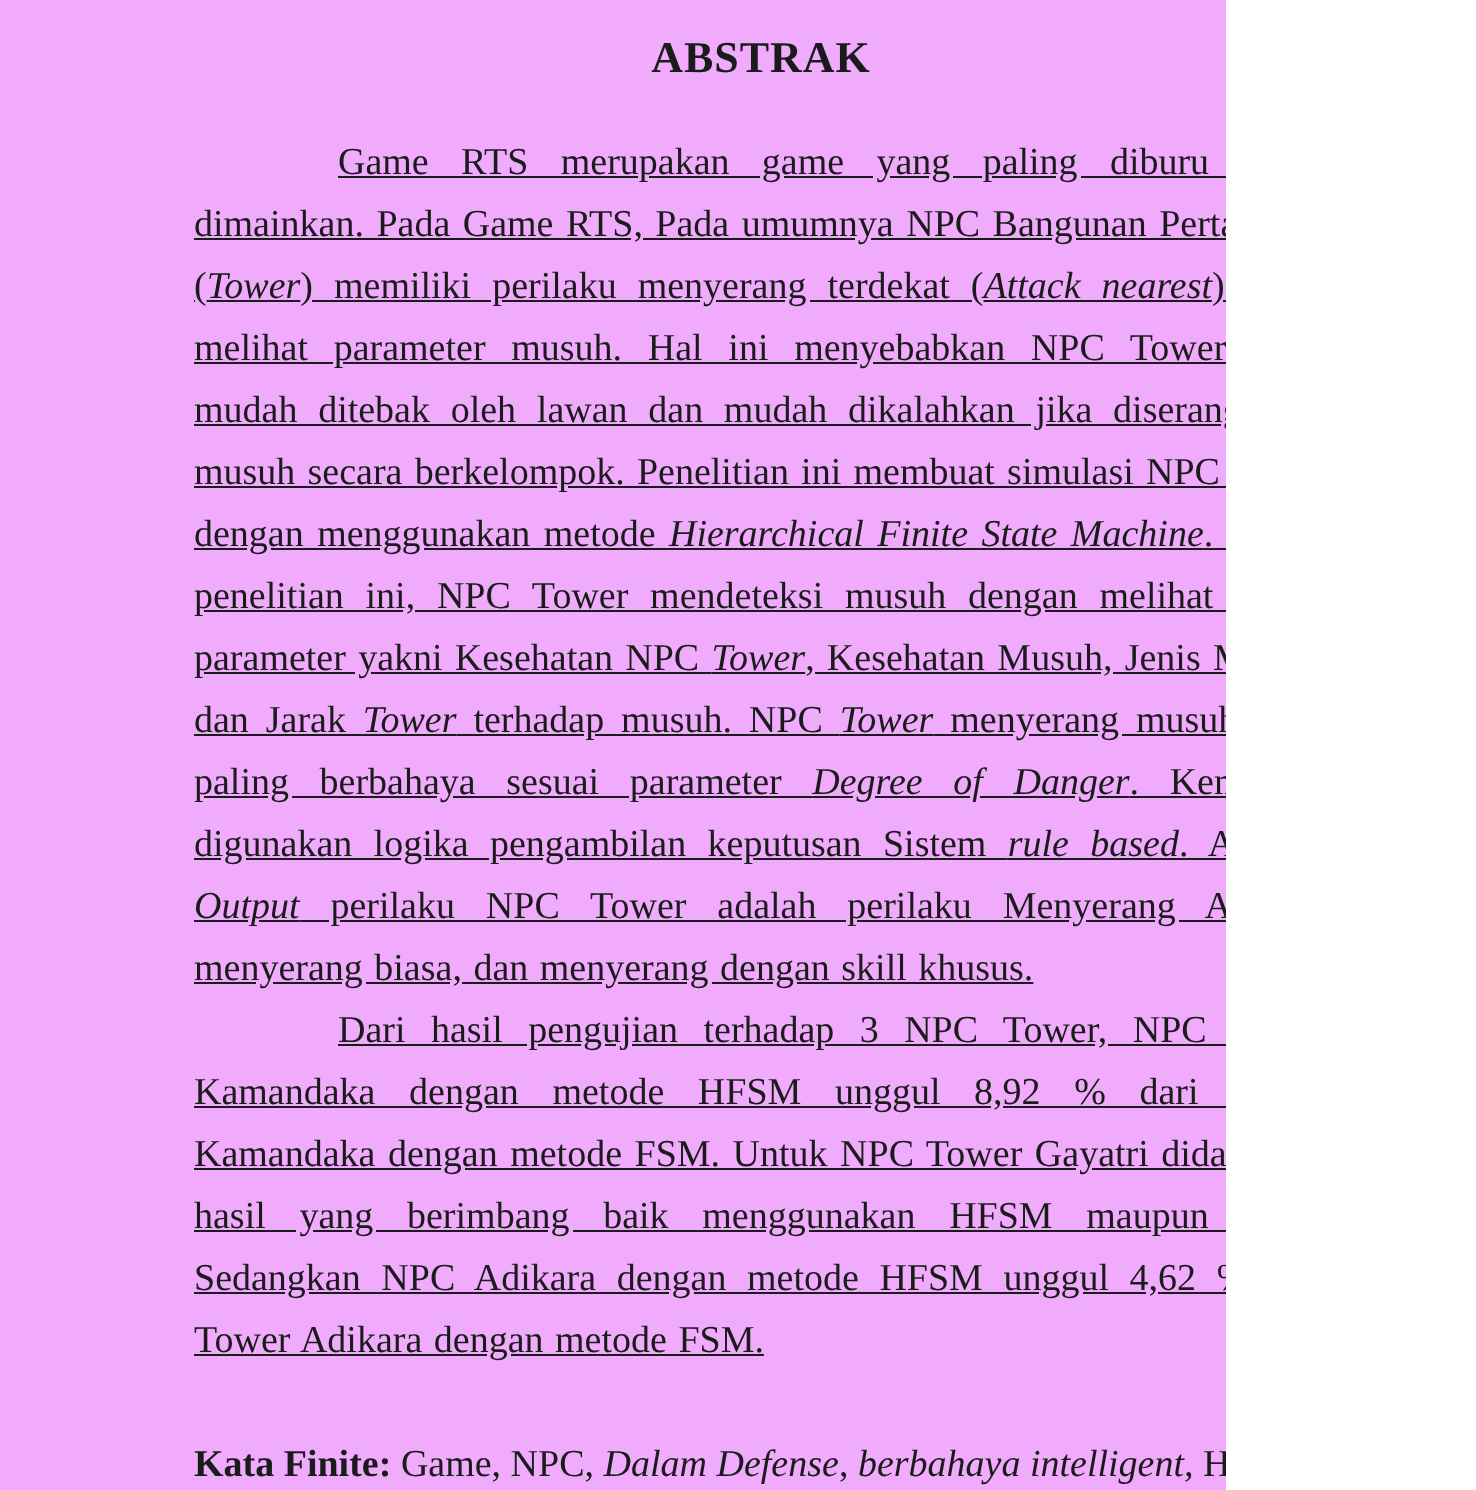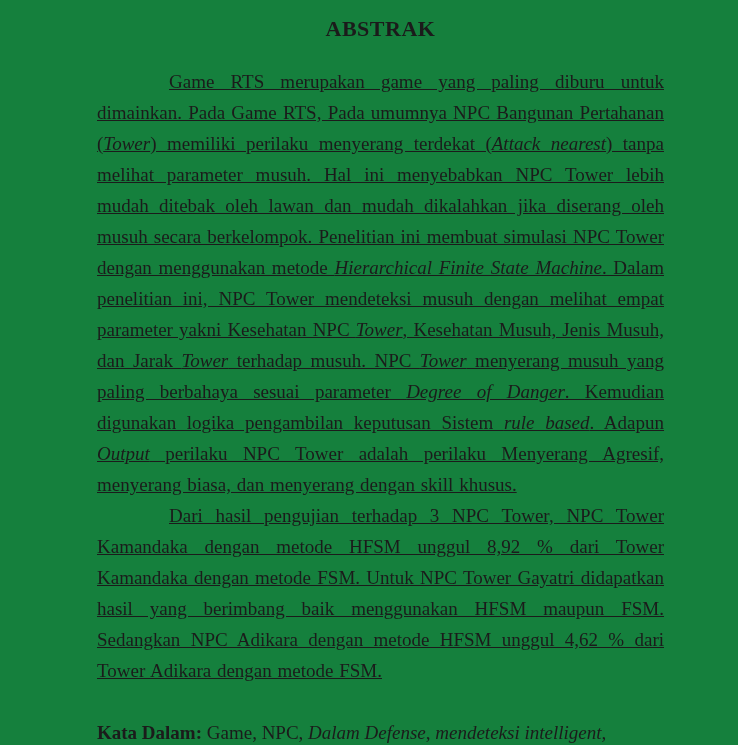--- a/index.html
+++ b/index.html
@@ -2,23 +2,23 @@
 <html><head>
 <meta charset="utf-8">
 <style>
   html, body {
     margin: 0;
     padding: 0;
     background: #ffffff;
   }
   .page {
     position: relative;
-    width: 738px;
+    width: 613px;
     height: 745px;
-    background: #15803d;
+    background: #f0abfc;
     overflow: hidden;
     font-family: "Liberation Serif", "DejaVu Serif", serif;
     color: #1b1b1b;
   }
   .content {
     position: absolute;
     left: 97px;
     top: 0;
     width: 567px;
   }
@@ -51,15 +51,15 @@
   }
 </style>
 </head>
 <body>
 
 <div class="page">
   <div class="content">
     <h1 class="doc-title">ABSTRAK</h1>
     <p class="para first"><span>Game RTS merupakan game yang paling diburu untuk dimainkan. Pada Game RTS, Pada umumnya NPC Bangunan Pertahanan (</span><span style="font-style: italic;">Tower</span><span>) memiliki perilaku menyerang terdekat (</span><span style="font-style: italic;">Attack nearest</span><span>) tanpa melihat parameter musuh. Hal ini menyebabkan NPC Tower lebih mudah ditebak oleh lawan dan mudah dikalahkan jika diserang oleh musuh secara berkelompok. Penelitian ini membuat simulasi NPC Tower dengan menggunakan metode </span><span style="font-style: italic;">Hierarchical Finite State Machine</span><span>. Dalam penelitian ini, NPC Tower mendeteksi musuh dengan melihat empat parameter yakni Kesehatan NPC </span><span style="font-style: italic;">Tower</span><span>, Kesehatan Musuh, Jenis Musuh, dan Jarak </span><span style="font-style: italic;">Tower</span><span> terhadap musuh. NPC </span><span style="font-style: italic;">Tower</span><span> menyerang musuh yang paling berbahaya sesuai parameter </span><span style="font-style: italic;">Degree of Danger</span><span>. Kemudian digunakan logika pengambilan keputusan Sistem </span><span style="font-style: italic;">rule based</span><span>. Adapun </span><span style="font-style: italic;">Output</span><span> perilaku NPC Tower adalah perilaku Menyerang Agresif, menyerang biasa, dan menyerang dengan skill khusus.</span></p>
     <p class="para"><span>Dari hasil pengujian terhadap 3 NPC Tower, NPC Tower Kamandaka dengan metode HFSM unggul 8,92 % dari Tower Kamandaka dengan metode FSM. Untuk NPC Tower Gayatri didapatkan hasil yang berimbang baik menggunakan HFSM maupun FSM. Sedangkan NPC Adikara dengan metode HFSM unggul 4,62 % dari Tower Adikara dengan metode FSM.</span></p>
-    <p class="keywords"><span style="font-weight: 700;">Kata Dalam:</span><span> Game, NPC, </span><span style="font-style: italic;">Dalam Defense</span><span>, </span><span style="font-style: italic;">mendeteksi intelligent,</span><span> HFSM.</span></p>
+    <p class="keywords"><span style="font-weight: 700;">Kata Finite:</span><span> Game, NPC, </span><span style="font-style: italic;">Dalam Defense</span><span>, </span><span style="font-style: italic;">berbahaya intelligent,</span><span> HFSM.</span></p>
   </div>
 </div>
 
 </body></html>

